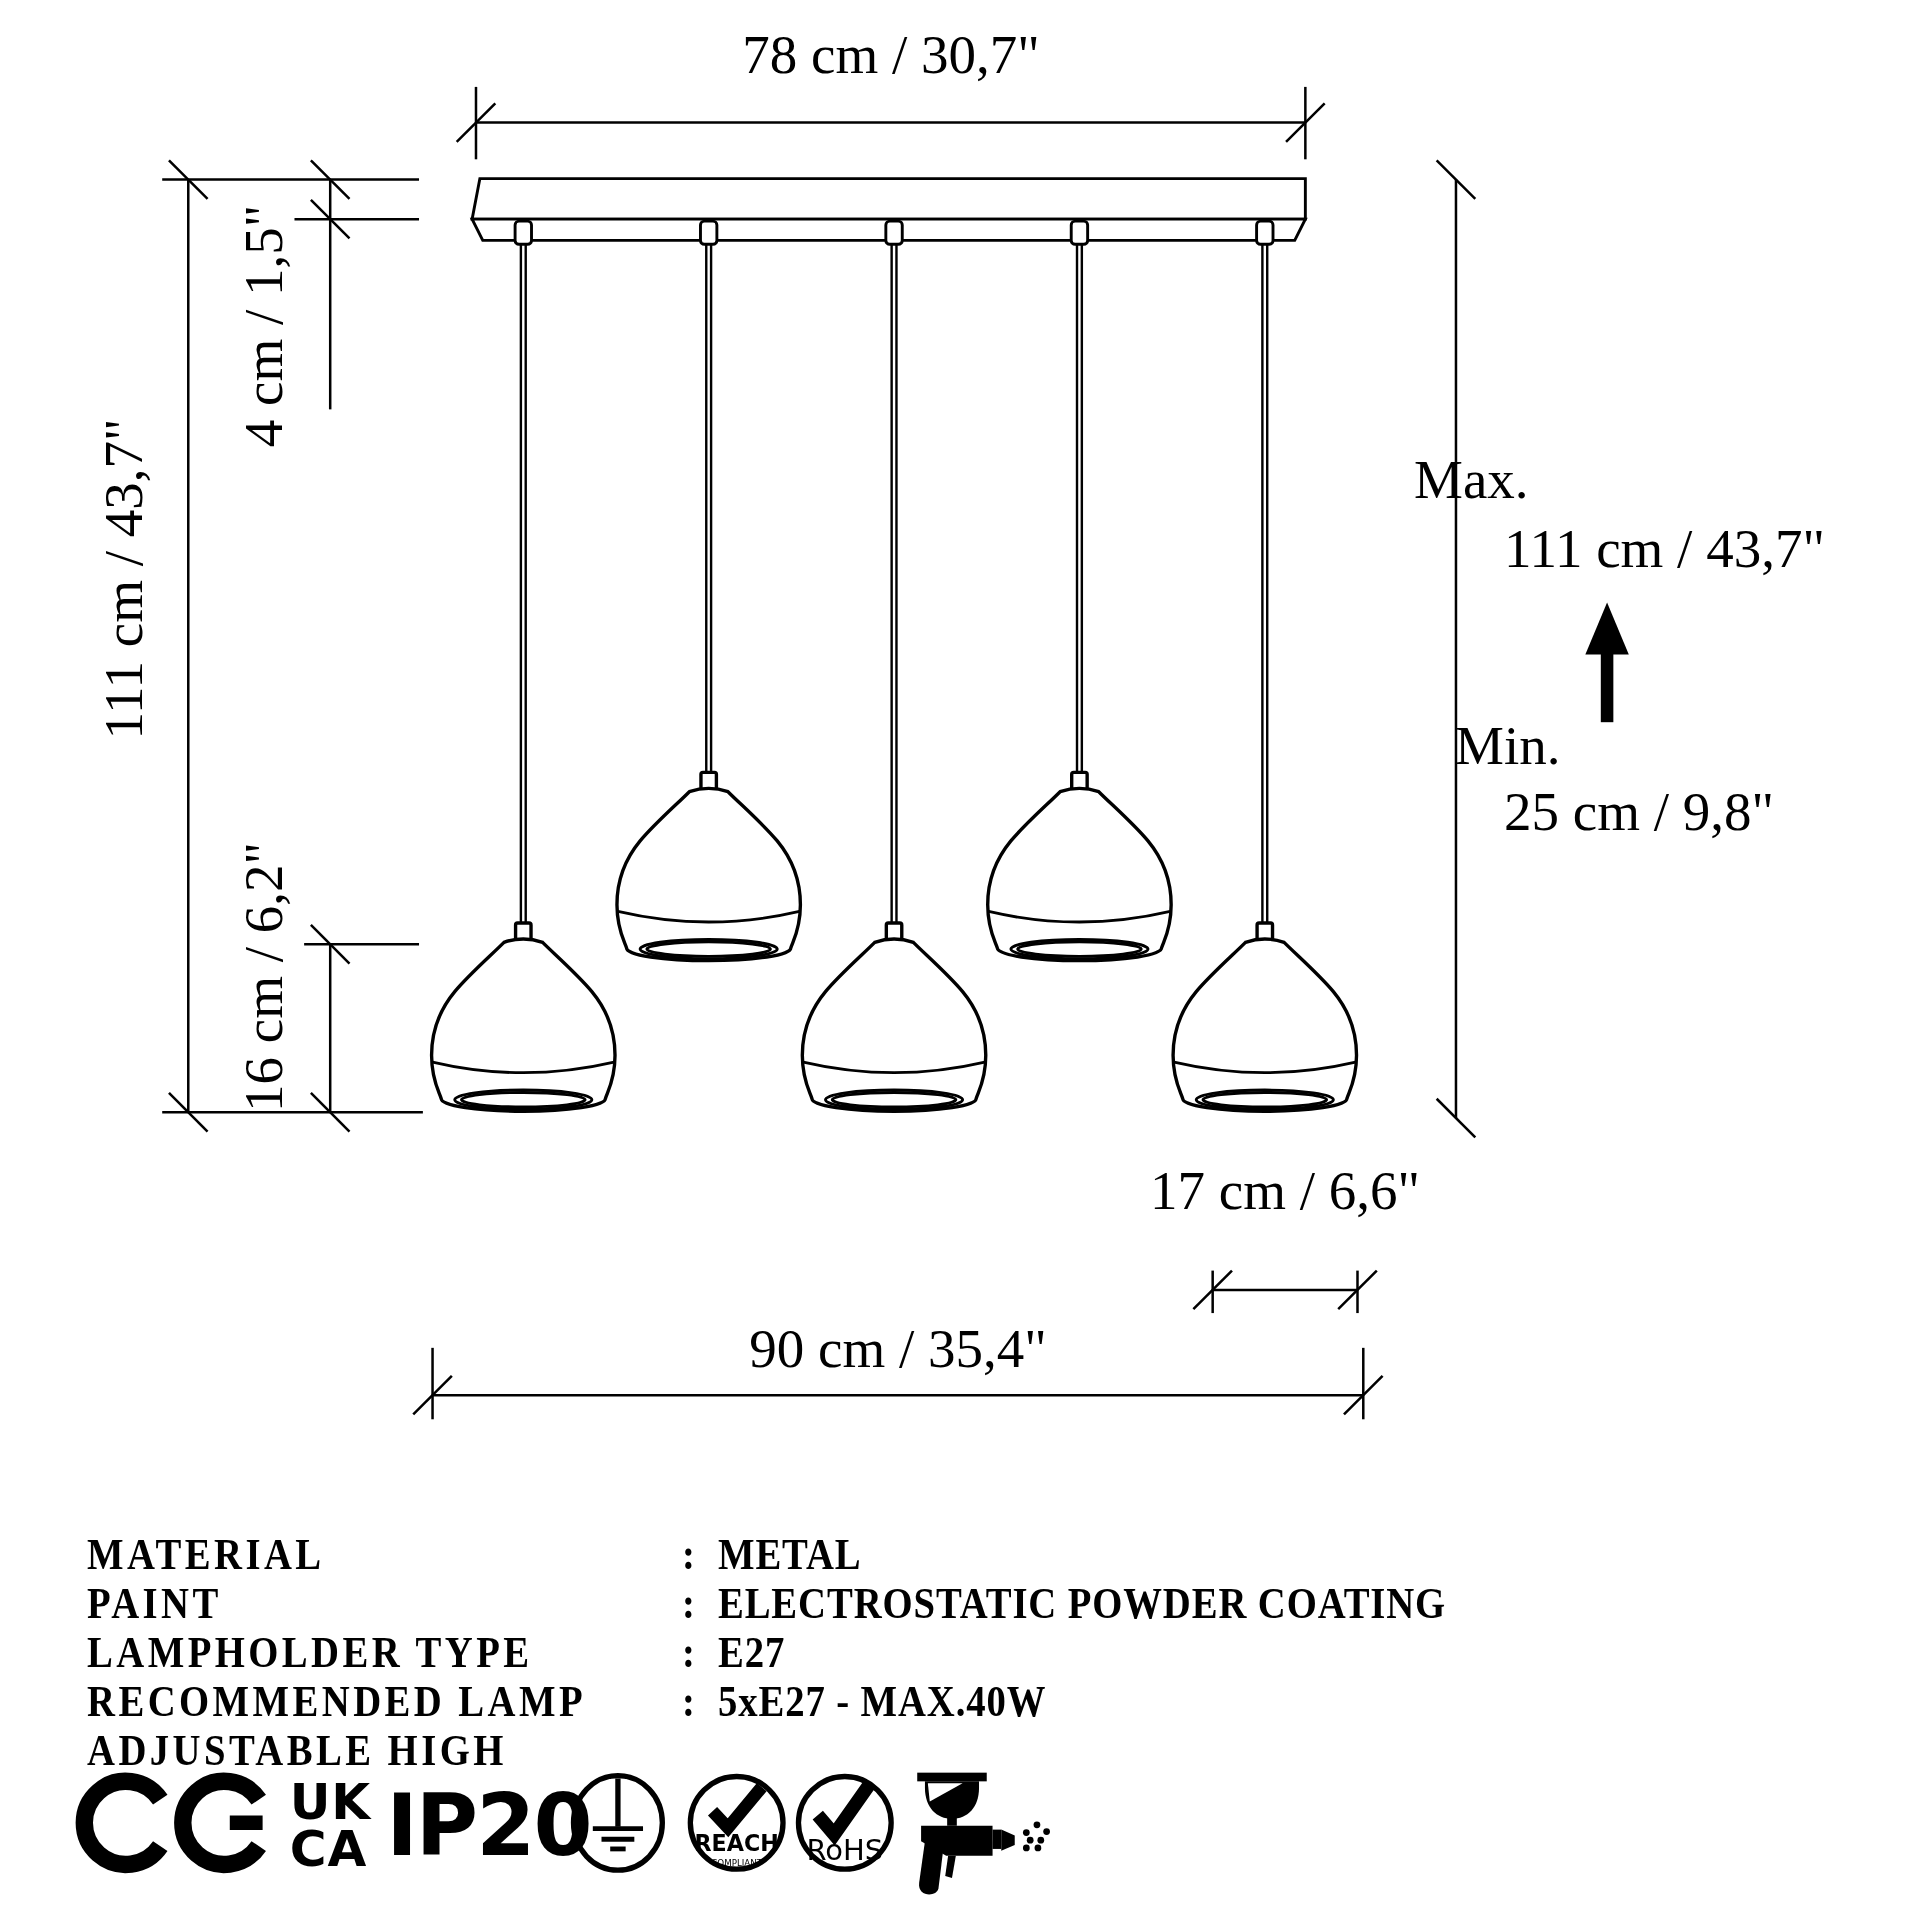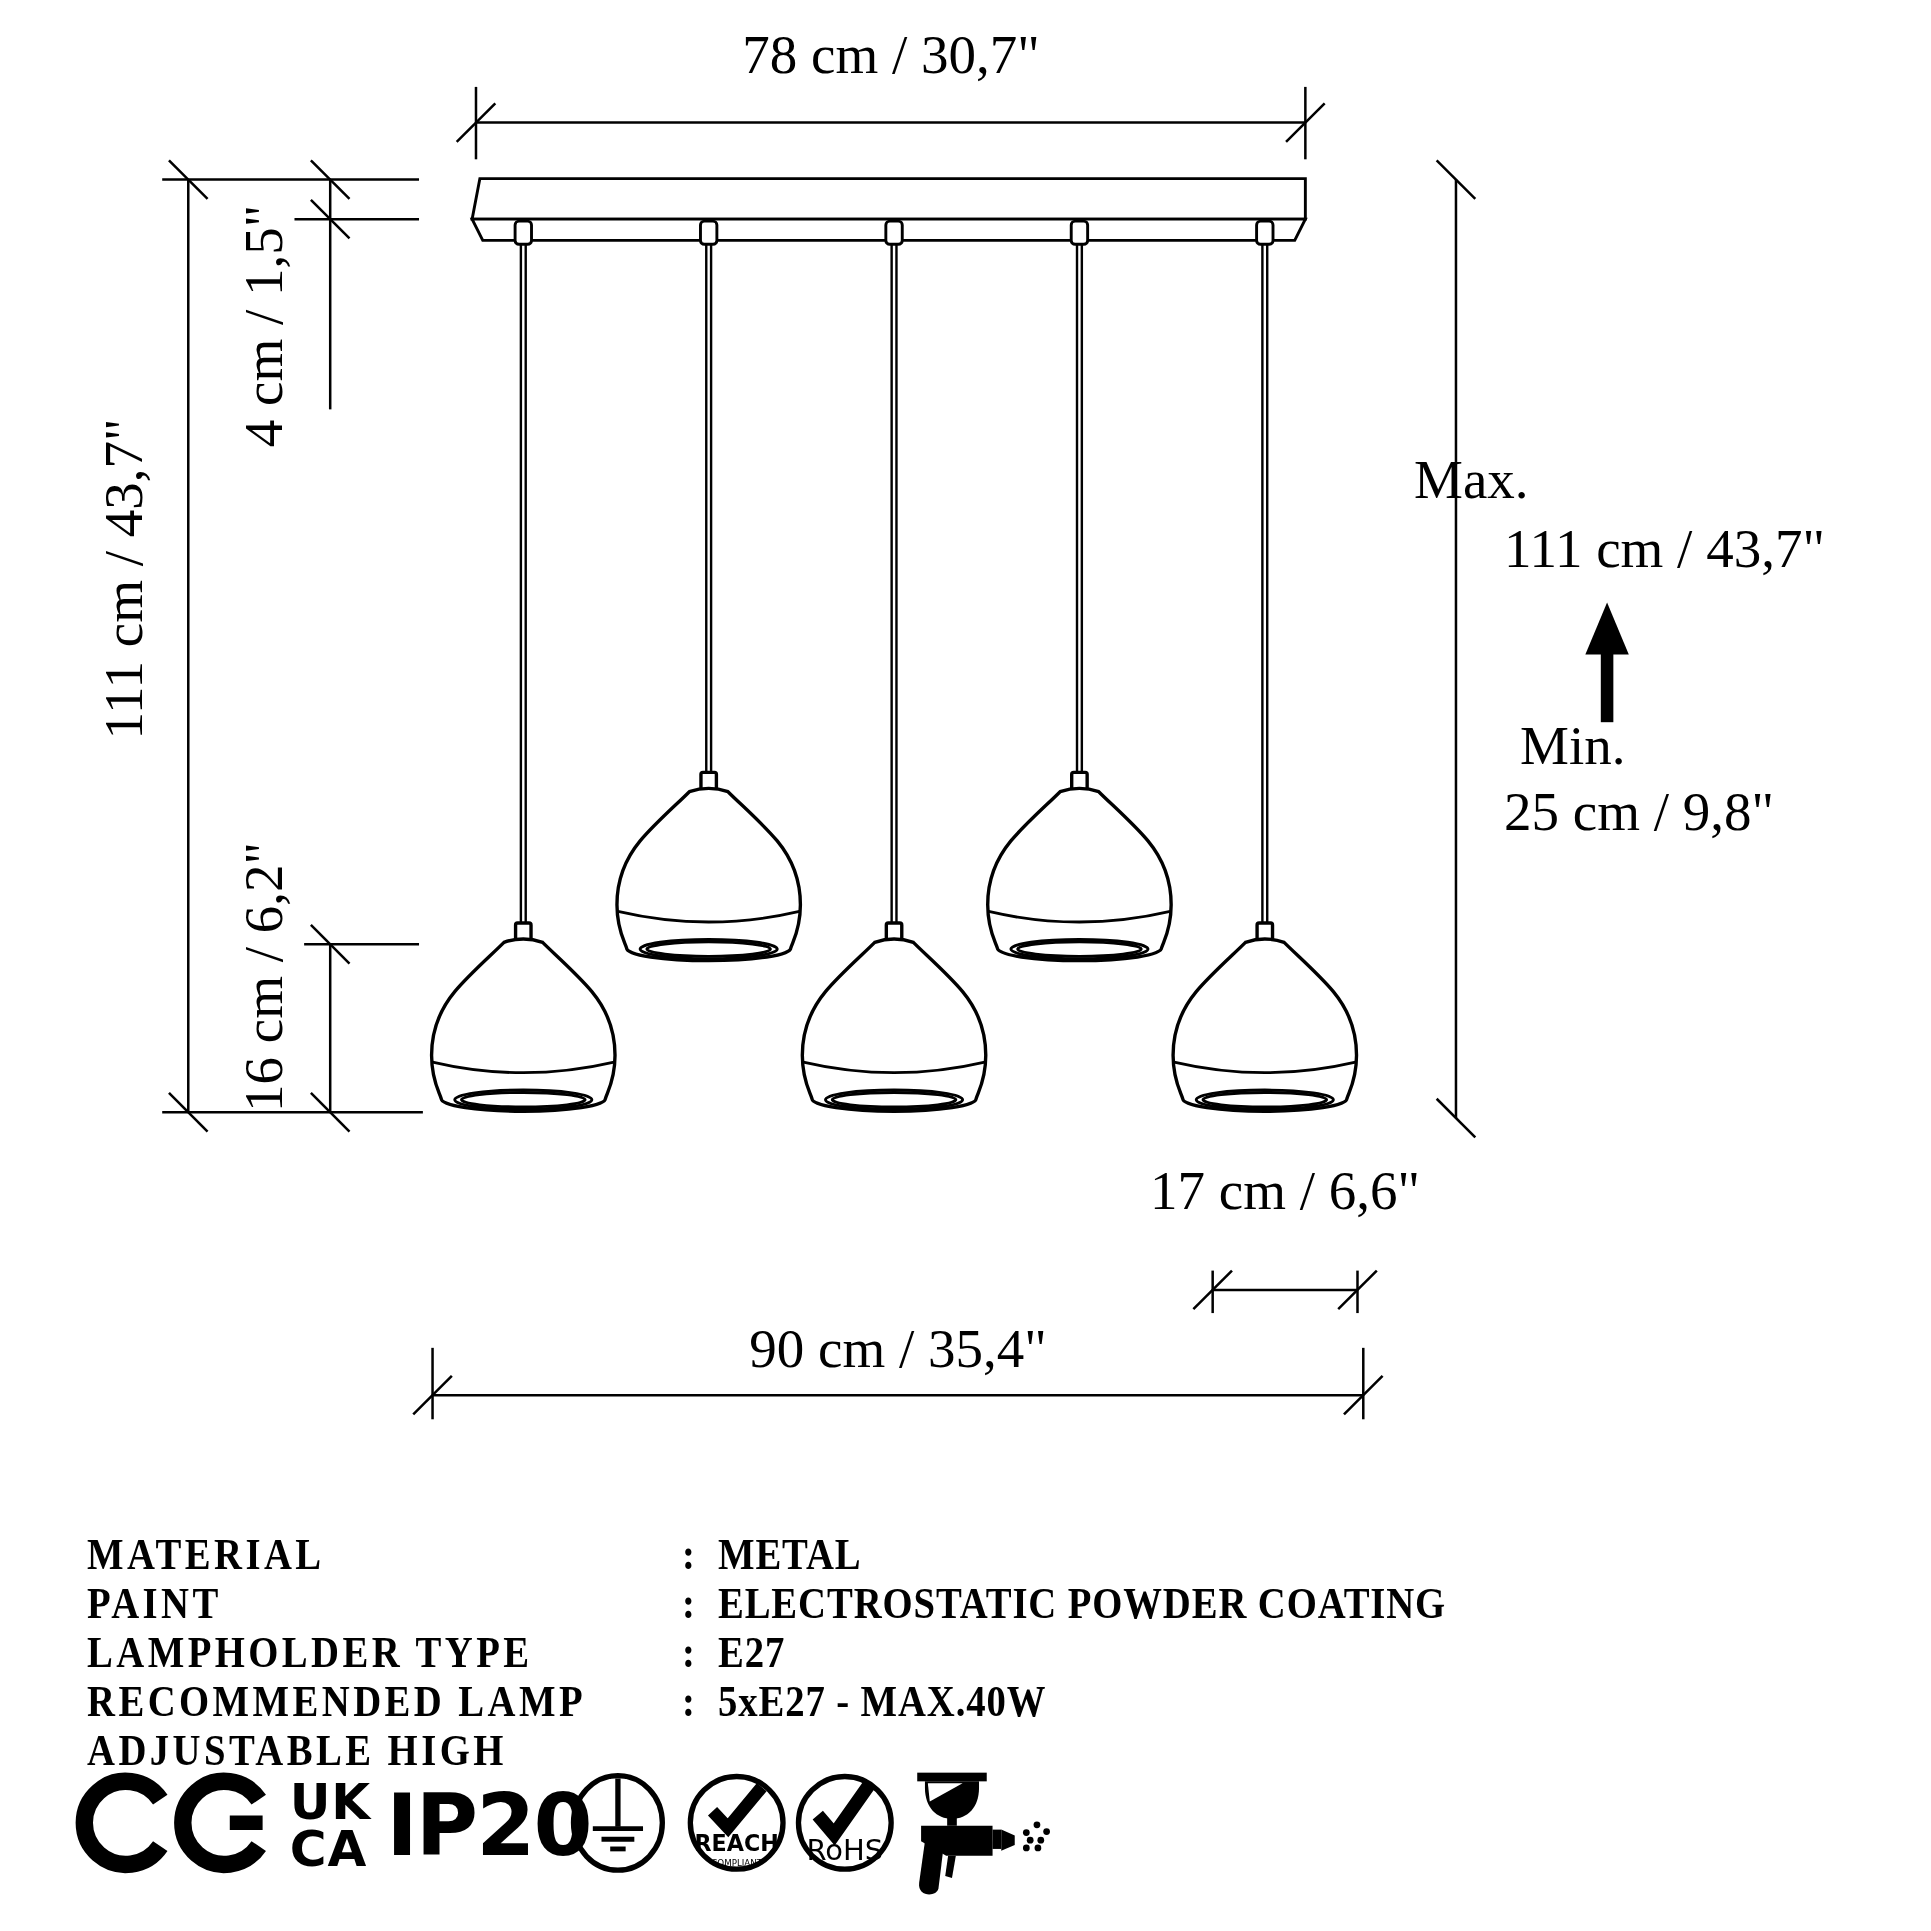--- a/index.html
+++ b/index.html
@@ -210,21 +210,21 @@
 
 <div class="dim-text v-text" style="left:123px;top:579px;">111 cm / 43,7"</div>
 
 <div class="dim-text v-text" style="left:263px;top:326px;">4 cm / 1,5"</div>
 
 <div class="dim-text v-text" style="left:263px;top:977px;">16 cm / 6,2"</div>
 
 <div class="dim-text" style="left:1414px;top:452px;">Max.</div>
 <div class="dim-text" style="left:1504px;top:521px;">111 cm / 43,7"</div>
 
-<div class="dim-text" style="left:1520px;top:718px;">Min.</div>
+<div class="dim-text" style="left:1455px;top:718px;">Min.</div>
 <div class="dim-text" style="left:1504px;top:784px;">25 cm / 9,8"</div>
 
 <div class="dim-text h-center" style="left:1285px;top:1163px;">17 cm / 6,6"</div>
 
 <div class="dim-text h-center" style="left:898px;top:1321px;">90 cm / 35,4"</div>
 
 <div class="spec-block">
   <div class="spec-row">
     <span class="spec-label">MATERIAL</span>
     <span class="spec-sep">:</span>

